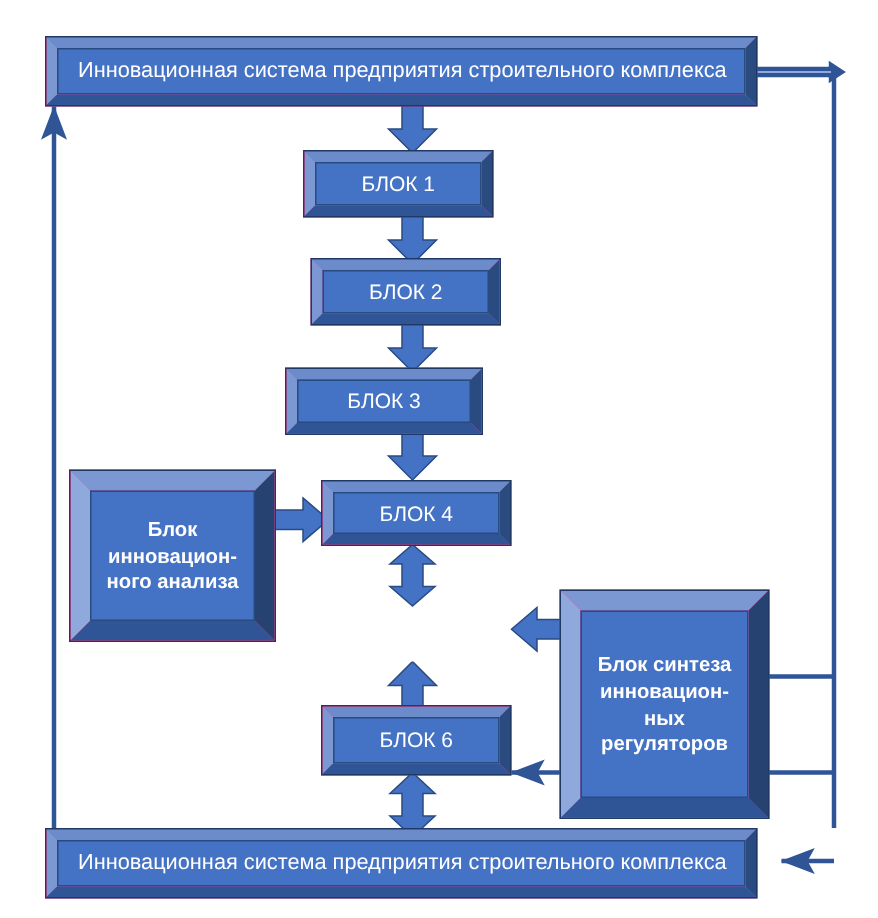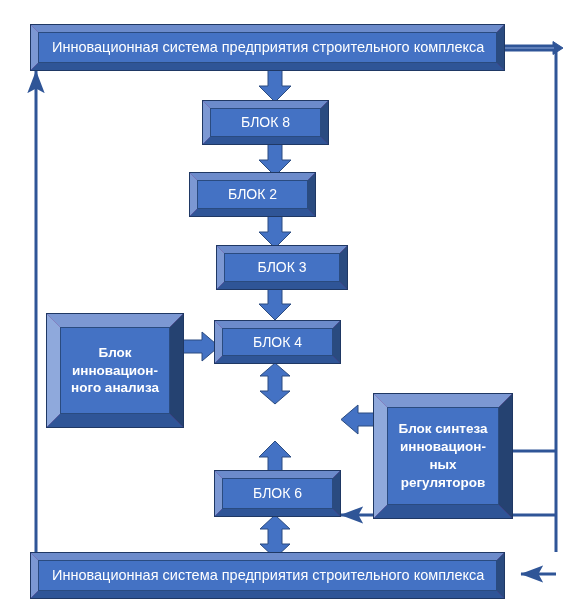--- a/index.html
+++ b/index.html
@@ -4,21 +4,21 @@
 <style>
   html,body{margin:0;padding:0;background:#ffffff;}
   body{width:585px;height:612px;position:relative;overflow:hidden;
        font-family:"Liberation Sans","DejaVu Sans",sans-serif;}
 
   #stage{position:absolute;left:0;top:0;width:585px;height:612px;}
 
   
   .box{position:absolute;box-sizing:border-box;
        border-style:solid;border-color:#1f3864;border-width:1px;
-       background:#701a75;}
+       background:#ec4899;}
   .box .bev{position:absolute;inset:0;}
   .box .bev i{position:absolute;display:block;}
   
   .box .bev .t{top:0;left:0;right:0;height:7px;background:#6C8BCB;
                clip-path:polygon(0 0,100% 0,calc(100% - 7px) 100%,7px 100%);}
   
   .box .bev .l{top:0;bottom:0;left:0;width:7px;background:#7C98D3;
                clip-path:polygon(0 0,100% 7px,100% calc(100% - 7px),0 100%);}
   
   .box .bev .r{top:0;bottom:0;right:0;width:7px;background:#2A4B80;
@@ -128,35 +128,35 @@
   </div>
 
   <div class="box blk" style="left:202px;top:100px;width:127px;height:45px;">
     <div class="bev">
         <i class="t"></i>
         <i class="l"></i>
         <i class="r"></i>
         <i class="b"></i>
       </div>
     <div class="face"></div>
-    <div class="lbl">БЛОК 8</div>
-  </div>
-
-  <div class="box blk" style="left:189px;top:172px;width:127px;height:45px;">
+    <div class="lbl">БЛОК 1</div>
+  </div>
+
+  <div class="box blk" style="left:207px;top:172px;width:127px;height:45px;">
     <div class="bev">
         <i class="t"></i>
         <i class="l"></i>
         <i class="r"></i>
         <i class="b"></i>
       </div>
     <div class="face"></div>
     <div class="lbl">БЛОК 2</div>
   </div>
 
-  <div class="box blk" style="left:216px;top:245px;width:132px;height:45px;">
+  <div class="box blk" style="left:190px;top:245px;width:132px;height:45px;">
     <div class="bev">
         <i class="t"></i>
         <i class="l"></i>
         <i class="r"></i>
         <i class="b"></i>
       </div>
     <div class="face"></div>
     <div class="lbl">БЛОК 3</div>
   </div>
 
@@ -189,21 +189,21 @@
         <i class="l"></i>
         <i class="r"></i>
         <i class="b"></i>
       </div>
     <div class="face"></div>
     <div class="lbl">Блок
 инновацион-
 ного анализа</div>
   </div>
 
-  <div class="box deep side" style="left:373px;top:393px;width:140px;height:126px;">
+  <div class="box deep side" style="left:373px;top:393px;width:140px;height:153px;">
     <div class="bev">
         <i class="t"></i>
         <i class="l"></i>
         <i class="r"></i>
         <i class="b"></i>
       </div>
     <div class="face"></div>
     <div class="lbl">Блок синтеза
 инновацион-
 ных

